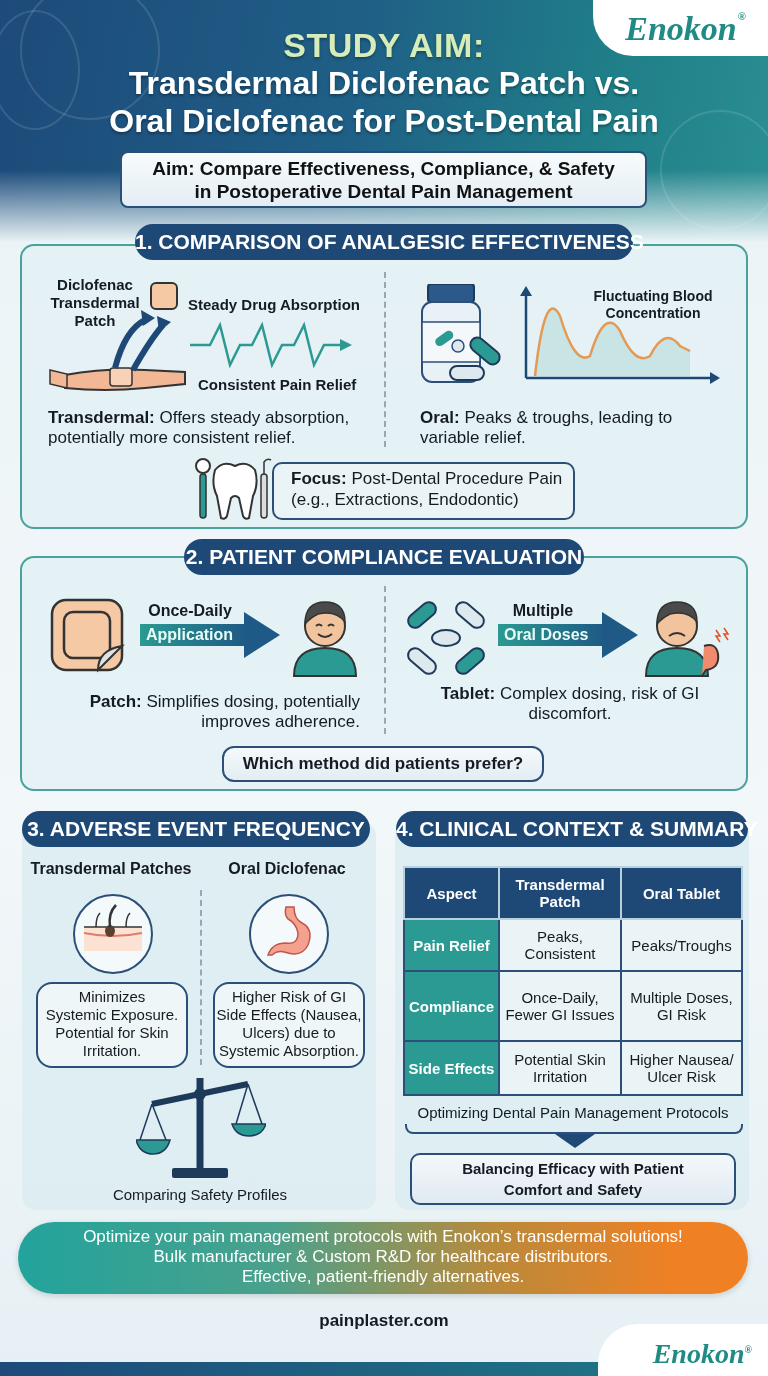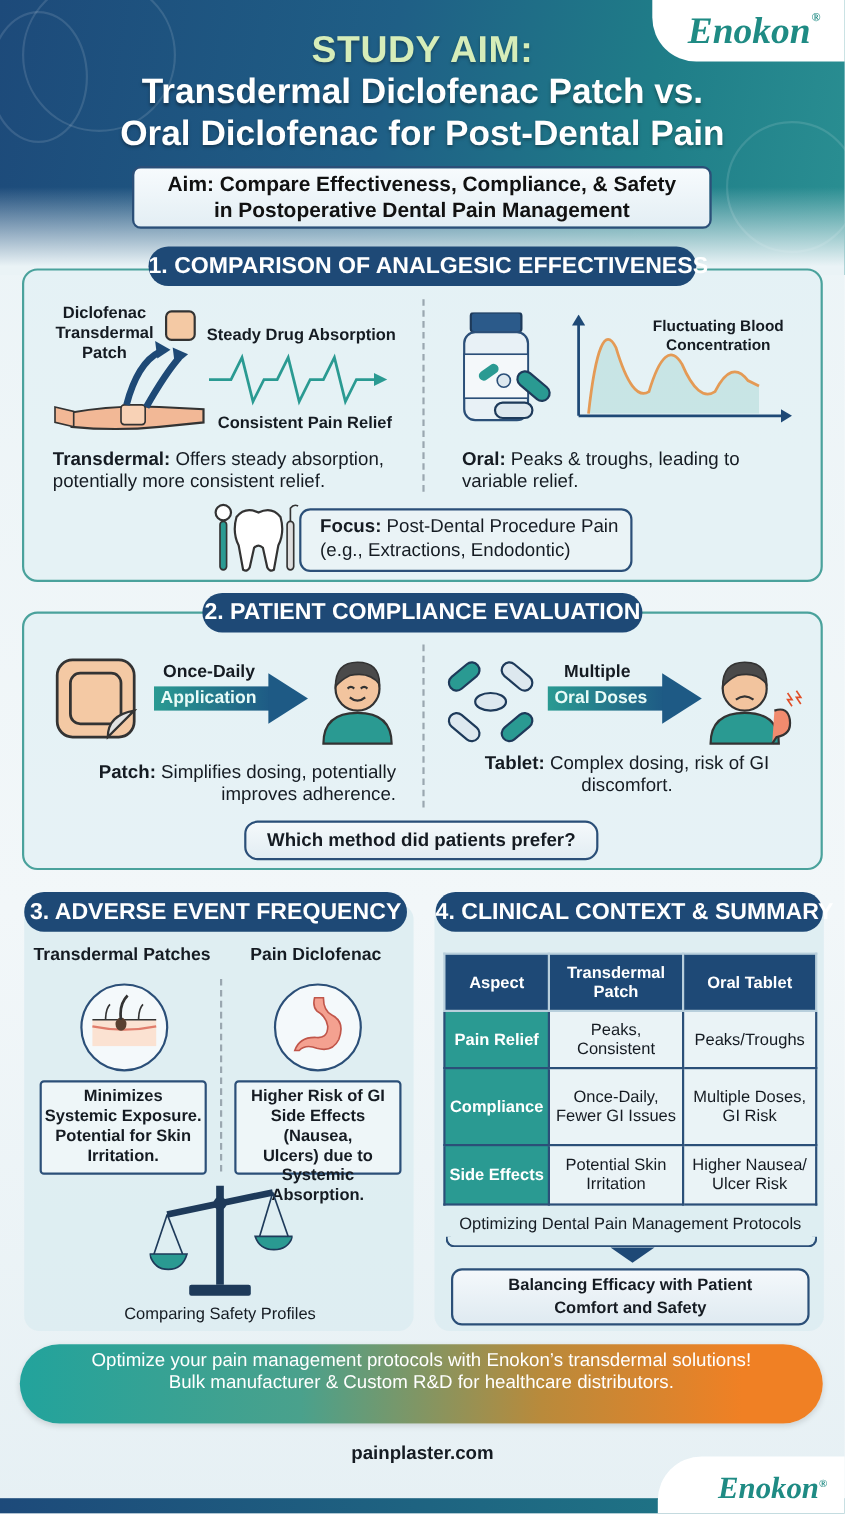--- a/index.html
+++ b/index.html
@@ -71,22 +71,22 @@
   .arrow .head {
     position: absolute; right: 0; top: 0; width: 0; height: 0;
     border-top: 23px solid transparent; border-bottom: 23px solid transparent; border-left: 36px solid #1e5a85;
   }
   .pill-q {
     position: absolute; left: 222px; top: 746px; width: 322px; height: 36px;
     background: linear-gradient(180deg, #f5f9fb, #e2edf3); border: 2px solid #2b4f78; border-radius: 12px;
     text-align: center; font-weight: bold; font-size: 17px; line-height: 32px;
   }
   .callout {
-    position: absolute; background: #eef6f8; border: 2px solid #2b4f78; border-radius: 4px;
-    text-align: center; font-size: 15px; line-height: 18px; padding-top: 4px; font-weight: bold;
+    position: absolute; background: #eef6f8; border: 2px solid #2b4f78; border-radius: 16px;
+    text-align: center; font-size: 15px; line-height: 18px; padding-top: 4px;
   }
   table.summary {
     position: absolute; left: 403px; top: 866px; width: 340px; border-collapse: collapse;
     font-size: 15px; text-align: center;
   }
   table.summary th {
     background: #1e4976; color: #fff; font-weight: bold; border: 2px solid #b8cfdc; height: 52px; line-height: 17px;
   }
   table.summary td { border: 2px solid #2b4f78; background: #eaf3f6; line-height: 17px; padding: 2px; }
   table.summary td.rowhead { background: #2a9a92; color: #fff; font-weight: bold; }
@@ -247,21 +247,21 @@
 </svg>
 <div class="txt" style="left:410px;top:684px;width:320px;text-align:center;">
   <b>Tablet:</b><span> Complex dosing, risk of GI</span><br>
   <span>discomfort.</span>
 </div>
 <div class="pill-q">Which method did patients prefer?</div>
 
 <div class="section" style="left:22px;top:822px;width:354px;height:388px;border:none;background:rgba(220,236,241,0.85);"></div>
 <div class="sec-title" style="left:22px;top:811px;width:348px;">3. ADVERSE EVENT FREQUENCY</div>
 <div class="lbl" style="left:26px;top:860px;width:170px;font-size:16px;">Transdermal Patches</div>
-<div class="lbl" style="left:212px;top:860px;width:150px;font-size:16px;">Pain Diclofenac</div>
+<div class="lbl" style="left:212px;top:860px;width:150px;font-size:16px;">Oral Diclofenac</div>
 
 <svg style="position:absolute;left:72px;top:893px;" width="82" height="82" viewBox="0 0 82 82">
   <circle cx="41" cy="41" r="39" fill="#f4f9fb" stroke="#2b4f78" stroke-width="2"></circle>
   <rect x="12" y="34" width="58" height="24" fill="#fbe2d2"></rect>
   <path d="M12 34 L70 34" stroke="#333" stroke-width="1.5"></path>
   <path d="M12 40 Q41 46 70 40" stroke="#e07c6b" stroke-width="2" fill="none"></path>
   <ellipse cx="38" cy="38" rx="5" ry="6" fill="#5a4030"></ellipse>
   <path d="M38 34 Q36 20 44 12" stroke="#333" stroke-width="2.5" fill="none"></path>
   <path d="M24 34 Q24 24 28 20 M54 34 Q54 24 58 20" stroke="#333" stroke-width="1.5" fill="none"></path>
 </svg>
@@ -327,20 +327,21 @@
 <div style="position:absolute;left:405px;top:1124px;width:338px;height:10px;border:2px solid #2b4f78;border-top:none;border-radius:0 0 8px 8px;"></div>
 <div style="position:absolute;left:555px;top:1134px;width:0;height:0;border-left:20px solid transparent;border-right:20px solid transparent;border-top:14px solid #1e4976;"></div>
 <div style="position:absolute;left:410px;top:1153px;width:326px;height:52px;background:linear-gradient(180deg,#f4f8fb,#dfeaf1);border:2px solid #2b4f78;border-radius:10px;text-align:center;font-weight:bold;font-size:15px;line-height:21px;padding-top:3px;">
   <div>Balancing Efficacy with Patient</div>
   <div>Comfort and Safety</div>
 </div>
 
 <div class="cta-box">
   <div>Optimize your pain management protocols with Enokon’s transdermal solutions!</div>
   <div>Bulk manufacturer &amp; Custom R&amp;D for healthcare distributors.</div>
+  <div>Effective, patient-friendly alternatives.</div>
 </div>
 
 <div style="position:absolute;left:0;top:1310px;width:768px;text-align:center;font-size:17px;line-height:21px;">
   <div style="font-weight:bold;">painplaster.com</div>
 </div>
 
 <div class="footer-bar"></div>
 <div class="footer-logo-tab"></div>
 <div style="position:absolute;right:16px;bottom:6px;font-family:'Liberation Serif',serif;font-style:italic;font-weight:bold;font-size:28px;color:#1f8b84;">
   <span>Enokon</span><sup style="font-size:10px;font-style:normal;">®</sup>

